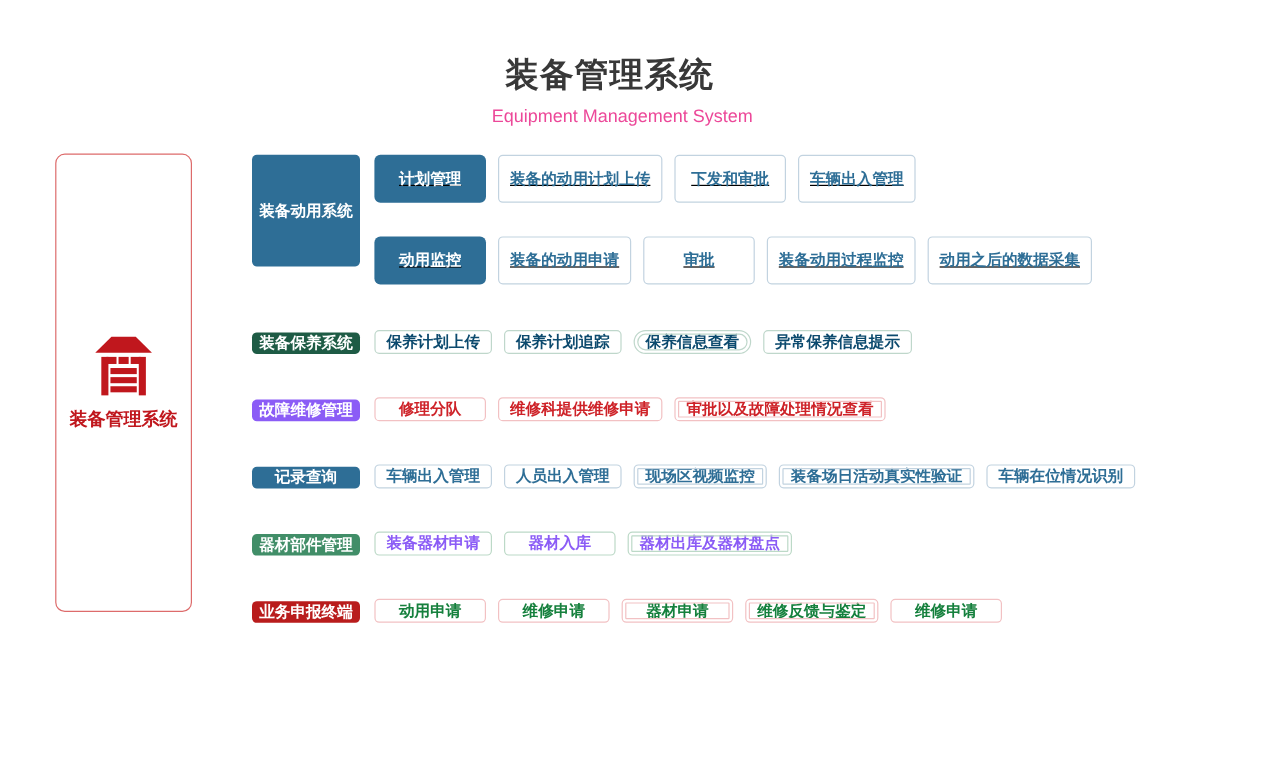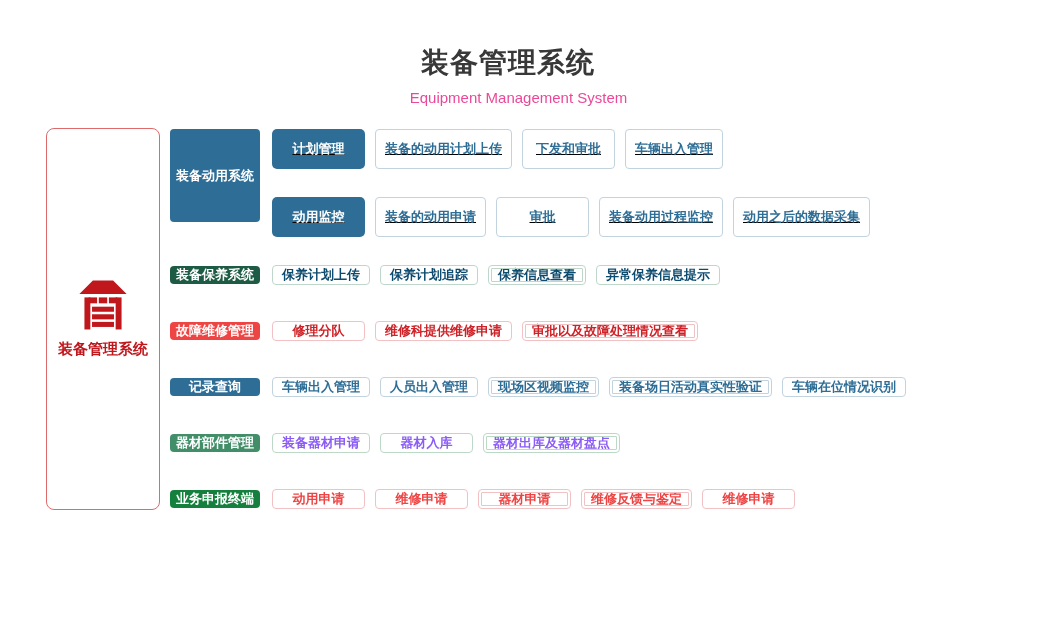--- a/index.html
+++ b/index.html
@@ -13,53 +13,53 @@
 
   
   .root-card{position:absolute;left:46px;top:128px;width:112px;height:380px;background:#fff;
     border:1px solid #dd6b6b;border-radius:8px;display:flex;flex-direction:column;
     align-items:center;justify-content:center;}
   .root-card svg{display:block;}
   .root-label{margin-top:10px;font-size:15px;font-weight:bold;color:#c0171d;white-space:nowrap;}
 
   
   .groups{position:absolute;left:170px;top:129px;}
-  .row{display:flex;align-items:center;}
+  .row{display:flex;align-items:flex-end;}
   .grow{margin-bottom:15px;height:41px;}
   .g1{display:flex;margin-bottom:17px;}
   .g1 .subcol{display:flex;flex-direction:column;gap:28px;text-decoration:underline;}
   .g1 .subrow{display:flex;height:40px;}
 
   .ghead{width:90px;min-width:90px;display:flex;align-items:center;justify-content:center;
-    color:#fff;font-size:13px;font-weight:bold;border-radius:4px;margin-right:12px;text-align:center;}
+    color:#fff;font-size:13px;font-weight:bold;border-radius:4px;margin-right:12px;text-align:center;margin-left:40px;}
   .g1 .ghead{height:93px;}
   .subhead{width:93px;min-width:93px;display:flex;align-items:center;justify-content:center;
     color:#fff;font-size:13px;font-weight:bold;border-radius:5px;margin-right:10px;}
 
   .leaf{box-sizing:border-box;min-width:93px;padding:0 9px;margin-right:10px;
     display:flex;align-items:center;justify-content:center;background:#fff;
     font-size:13px;font-weight:bold;border-radius:4px;border:1px solid #ccc;white-space:nowrap;}
 
   
   .bg-blue{background:#2e6e96;}
   .bg-green-dark{background:#1e5b45;}
-  .bg-red{background:#ef4444;}
+  .bg-red{background:#8b5cf6;}
   .bg-green{background:#418e68;}
-  .bg-red-dark{background:#15803d;}
+  .bg-red-dark{background:#b91c1c;}
 
   .leaf.blue{color:#2e6e96;border-color:#c2d3e0;}
   .leaf.green-dark{color:#0c4a6e;border-color:#bfd7cb;}
   .leaf.red{color:#ce2228;border-color:#f2c1c3;}
   .leaf.green{color:#8b5cf6;border-color:#bcd9c7;}
-  .leaf.red-dark{color:#ef4444;border-color:#f2c1c3;}
+  .leaf.red-dark{color:#15803d;border-color:#f2c1c3;}
 
   
   .dbl{outline-style:solid;outline-width:1px;outline-offset:-4px;}
   .dbl.blue{outline-color:#c2d3e0;}
-  .dbl.green-dark{outline-color:#bfd7cb;}
+  .dbl.green-dark{outline-color:#bfd7cb;border-radius:15px;}
   .dbl.red{outline-color:#f2c1c3;}
   .dbl.green{outline-color:#bcd9c7;}
   .dbl.red-dark{outline-color:#f2c1c3;}
 </style>
 </head>
 <body>
 
 <div class="page">
 
   <div class="hdr">

